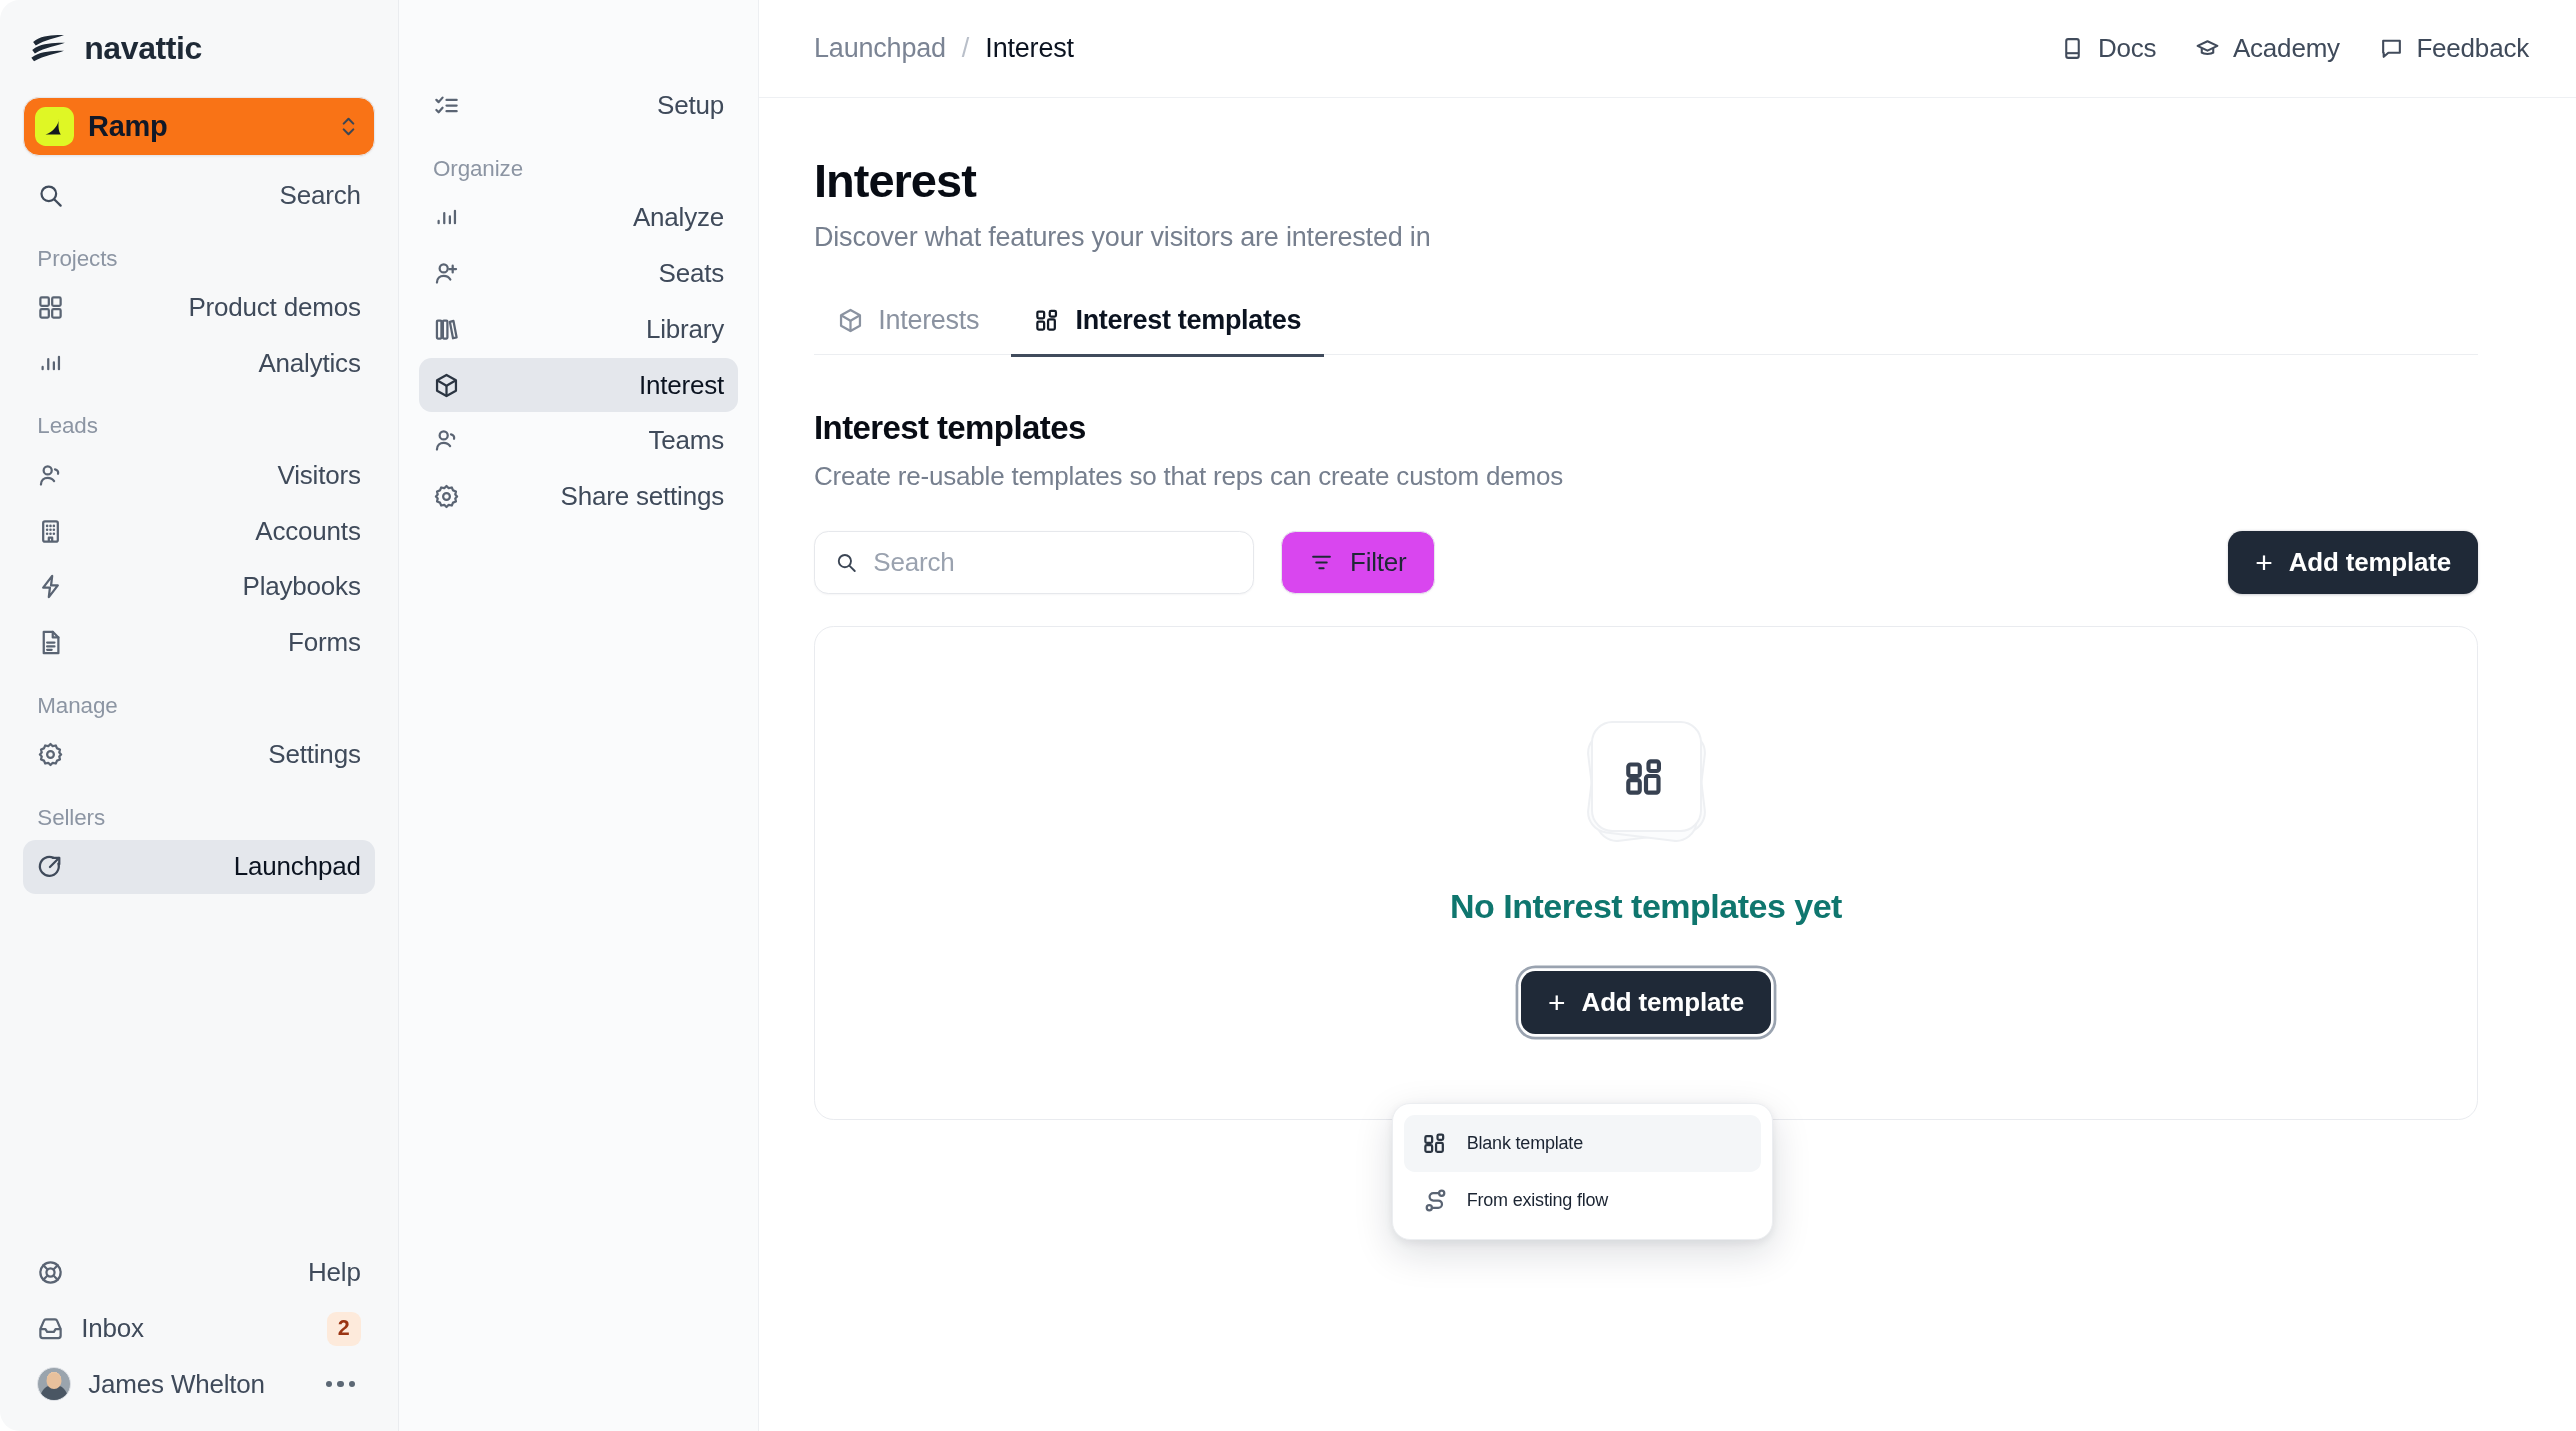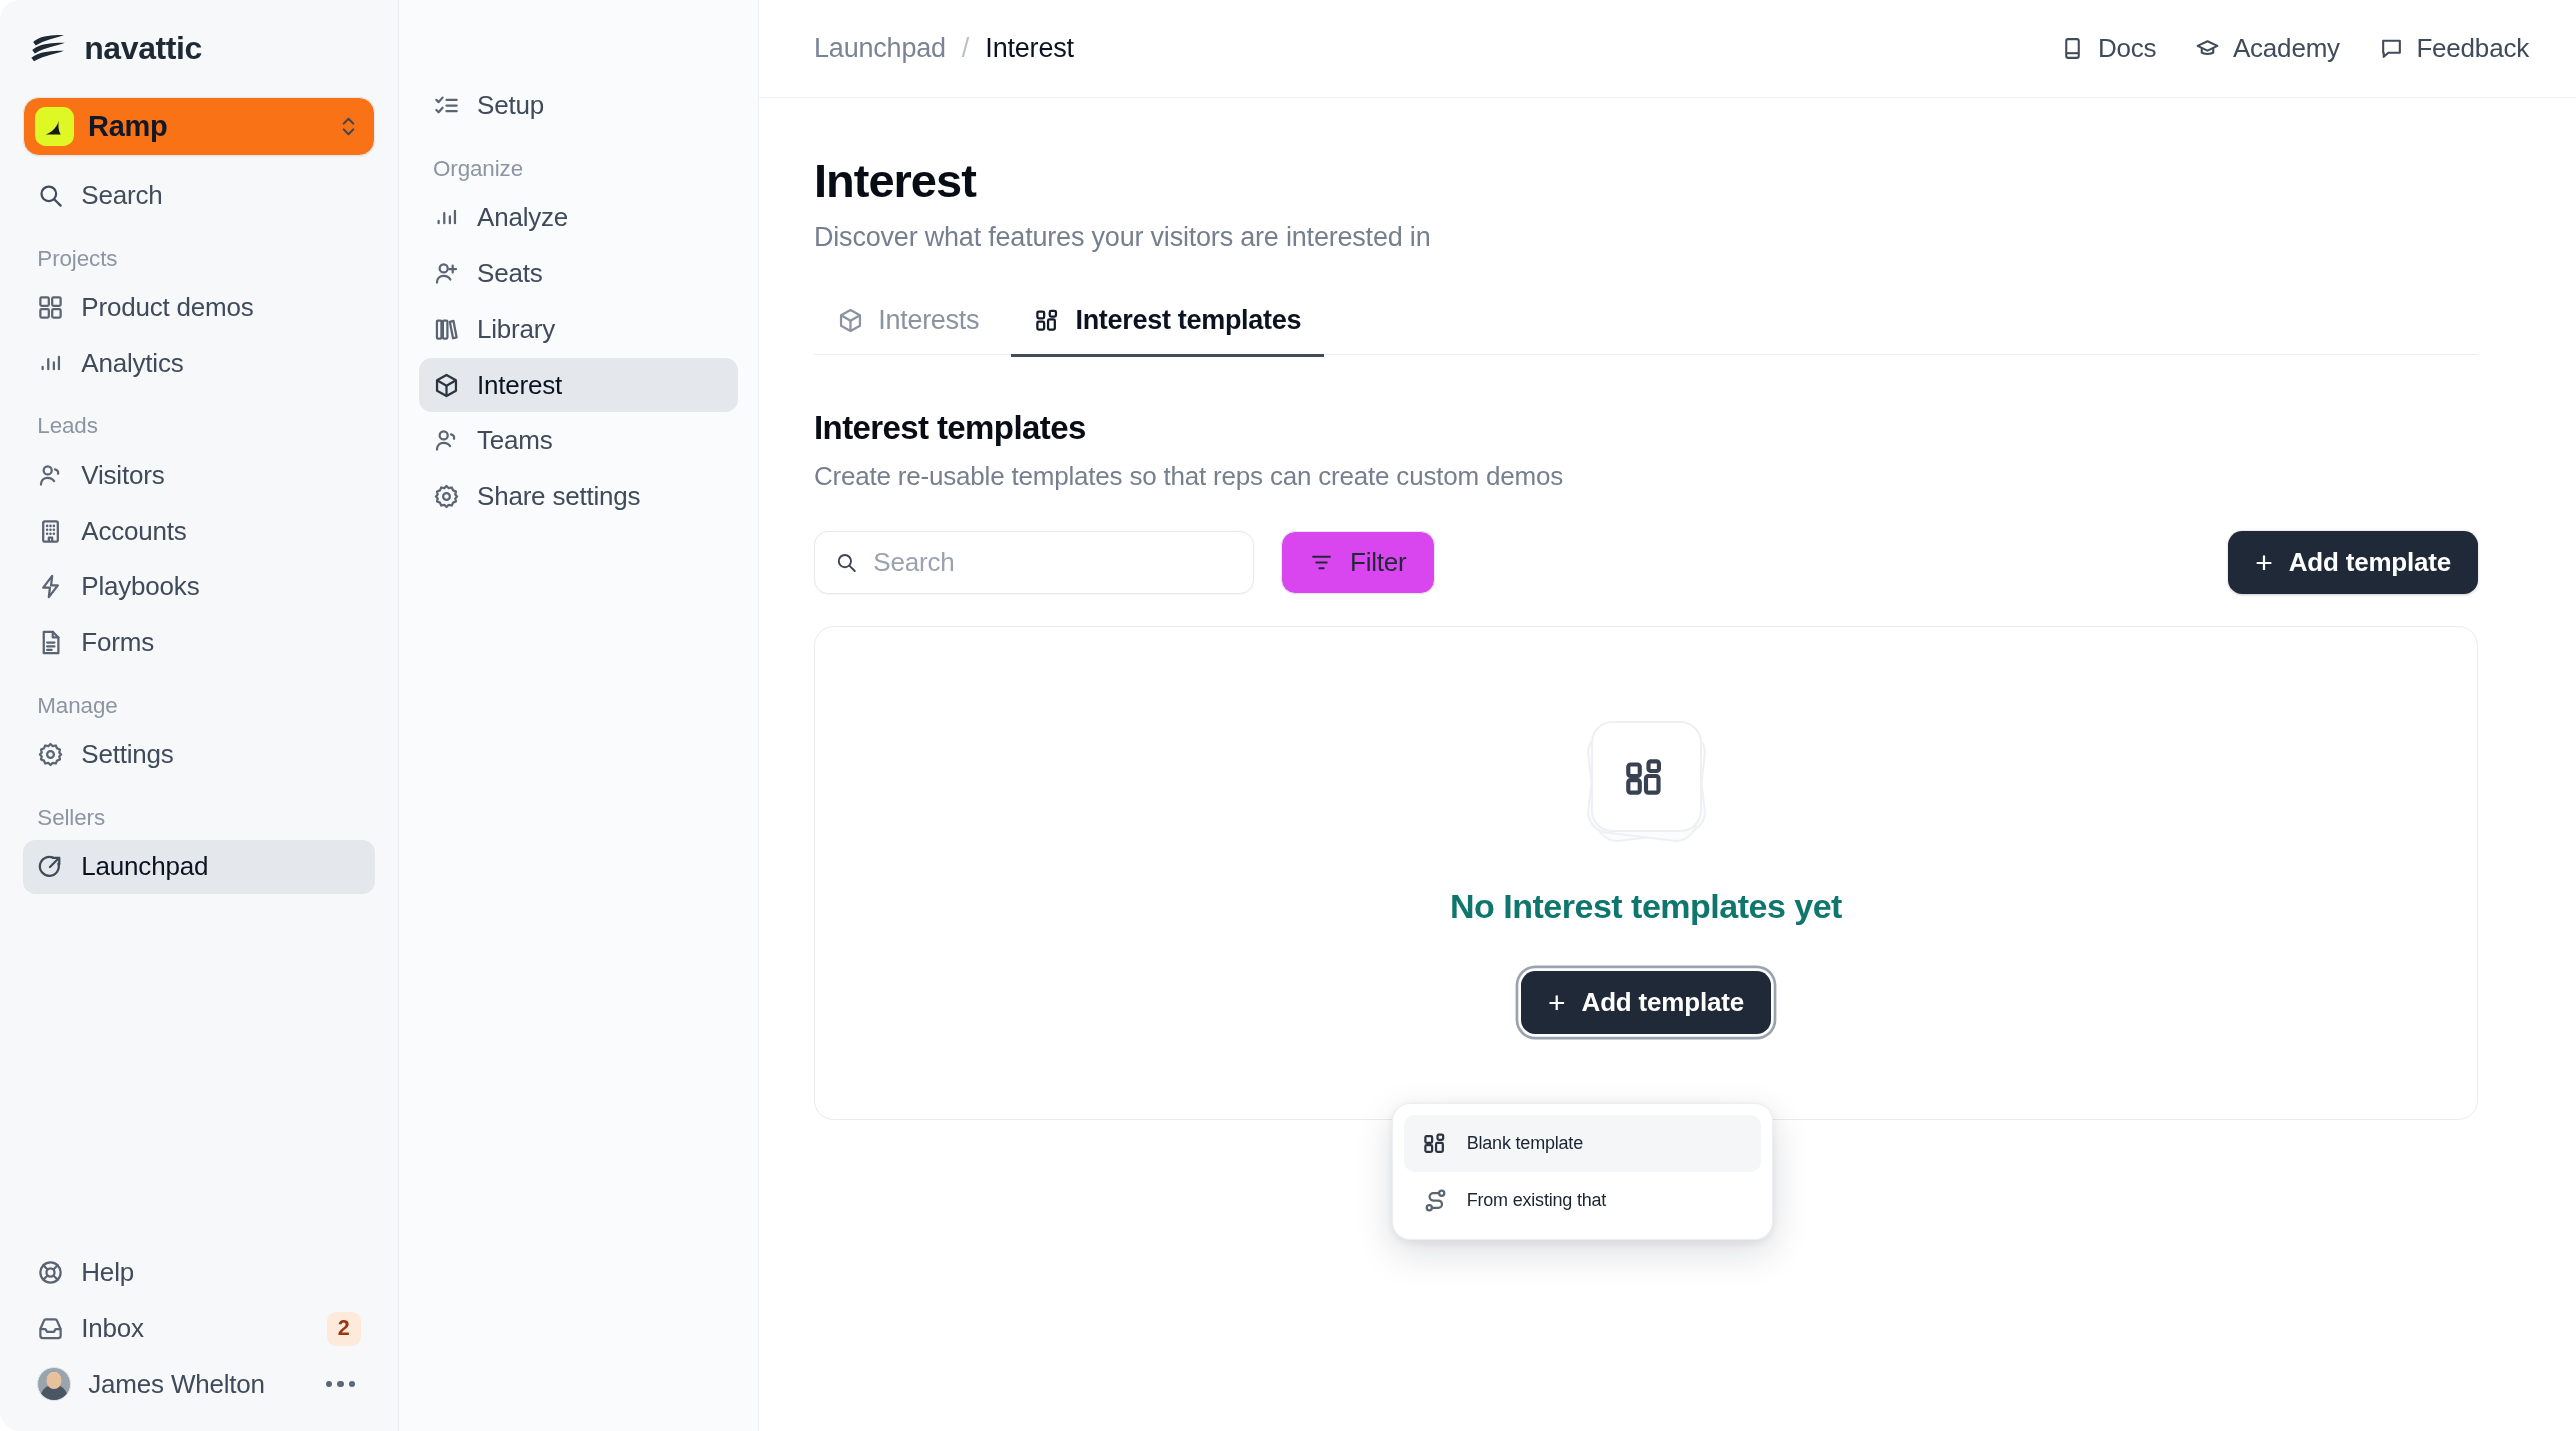--- a/index.html
+++ b/index.html
@@ -58,20 +58,21 @@
     flex: 1; letter-spacing: -0.3px;
   }
   .ws-chevrons { width: 23px; height: 29px; flex:0 0 23px; }
 
   .nav-row {
     display: flex; align-items: center; gap: 17px;
     height: 54px; padding: 0 14.3px;
     border-radius: 12.5px;
     cursor: pointer;
     margin-top: 1.8px;
+    justify-content: space-between;
   }
   .nav-row .ico { width: 27px; height: 27px; flex: 0 0 27px; display:block; }
   .nav-row .lbl {
     font-size: 26px; color: #3f4a5a; letter-spacing: -0.2px; white-space: nowrap;
   }
   .nav-row.active { background: #e4e7ec; }
   .nav-row.active .lbl { color: #0b1320; font-weight: 500; }
   .nav-row.search-row { margin-top: 12.5px; }
   .nav-row.search-row .lbl { color: #414c5c; }
 
@@ -586,18 +587,18 @@
         <rect x="13.8" y="4" width="5" height="4.8" rx="1.2"></rect>
       </svg>
       <span class="lbl">Blank template</span>
     </div>
     <div class="dd-item">
       <svg class="ico" viewBox="0 0 24 24" fill="none" stroke="#5a6473" stroke-width="2" stroke-linecap="round" stroke-linejoin="round">
         <circle cx="17.5" cy="5.5" r="2.3"></circle>
           <circle cx="6.5" cy="18.5" r="2.3"></circle>
         <path d="M15.2 5.5 L10 5.5 A3.2 3.2 0 0 0 10 12 L14.5 12 A3.2 3.2 0 0 1 14.5 18.5 L8.8 18.5"></path>
       </svg>
-      <span class="lbl">From existing that</span>
+      <span class="lbl">From existing flow</span>
     </div>
   </div>
 
 </div>
 
 
 </body></html>

